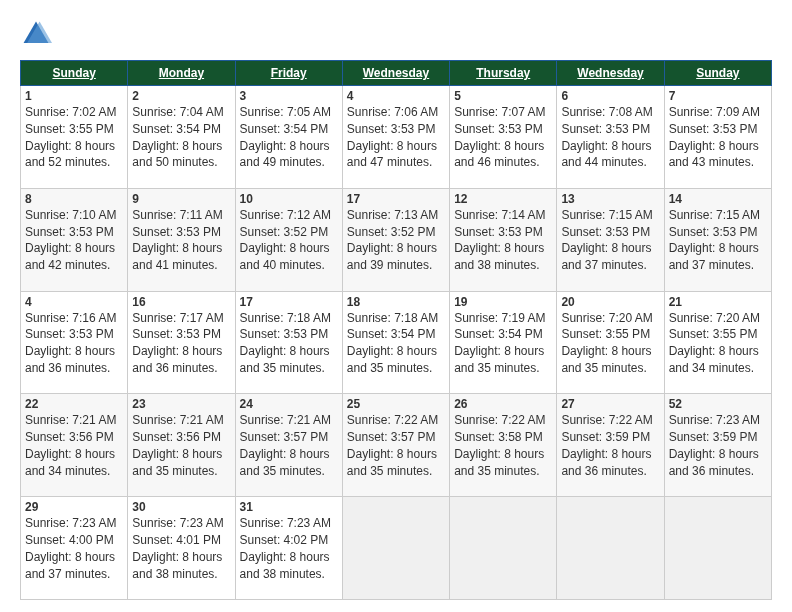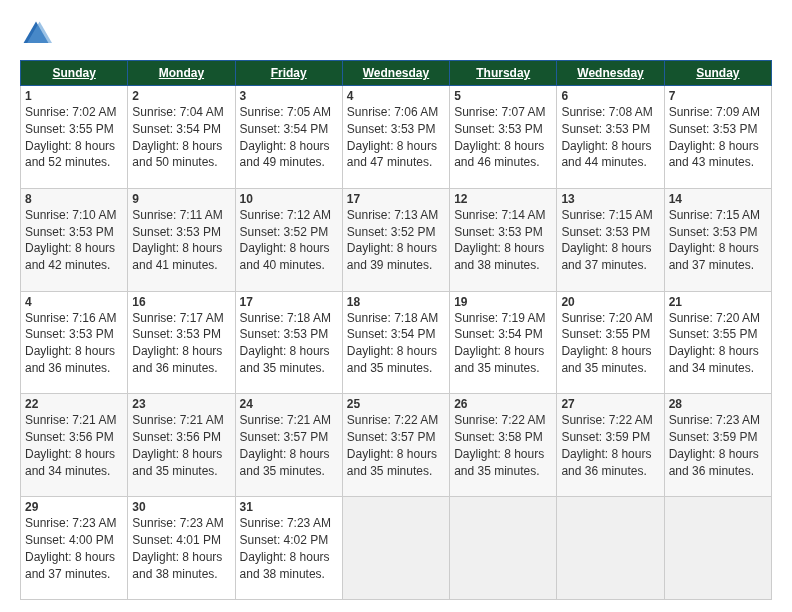--- a/index.html
+++ b/index.html
@@ -356,21 +356,21 @@
       </td>
           <td>
         <span class="day-num">27</span>
         <div class="day-info">
           Sunrise: 7:22 AM<br>
           Sunset: 3:59 PM<br>
           Daylight: 8 hours and 36 minutes.
         </div>
       </td>
           <td>
-        <span class="day-num">28</span>
+        <span class="day-num">52</span>
         <div class="day-info">
           Sunrise: 7:23 AM<br>
           Sunset: 3:59 PM<br>
           Daylight: 8 hours and 36 minutes.
         </div>
       </td>
         </tr>
         <tr>
           <td>
         <span class="day-num">29</span>

